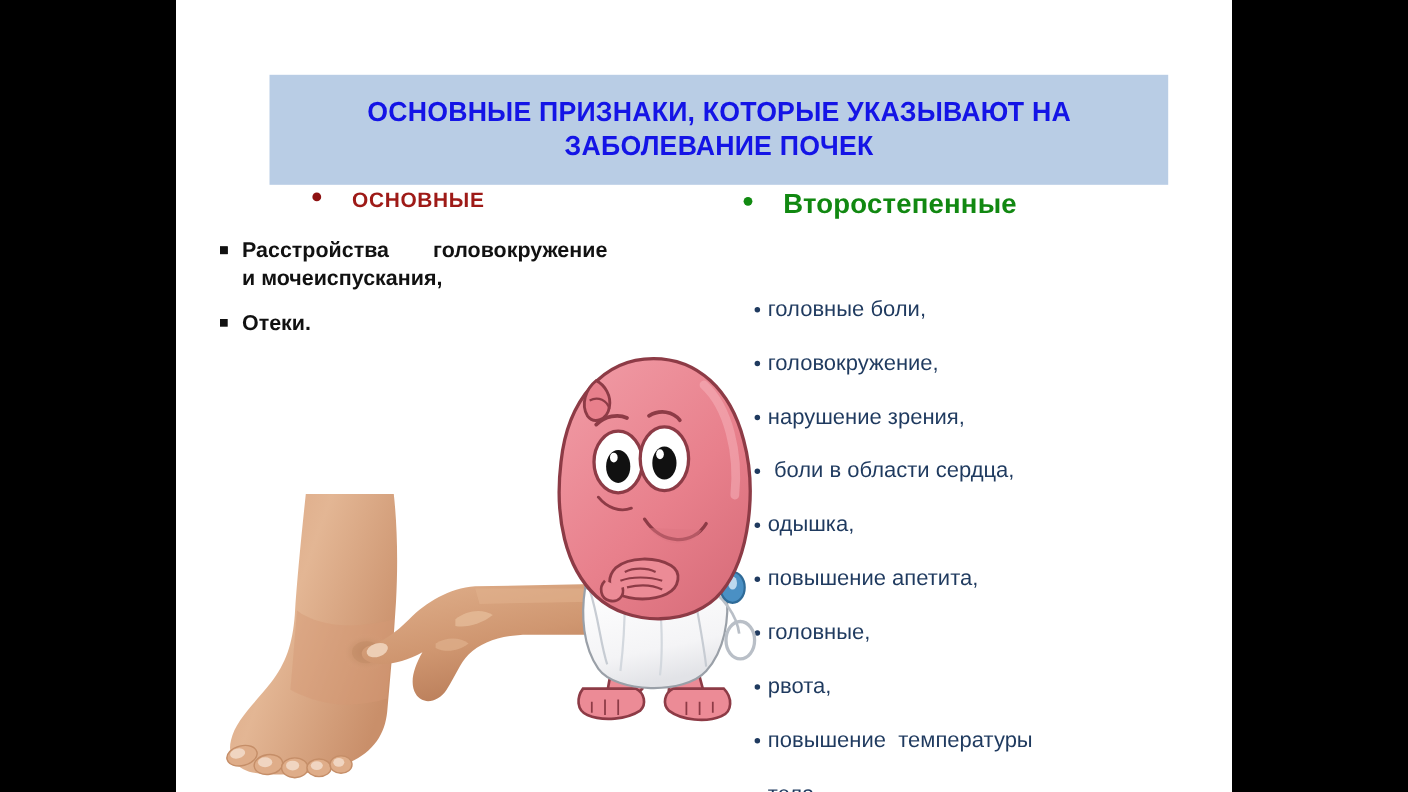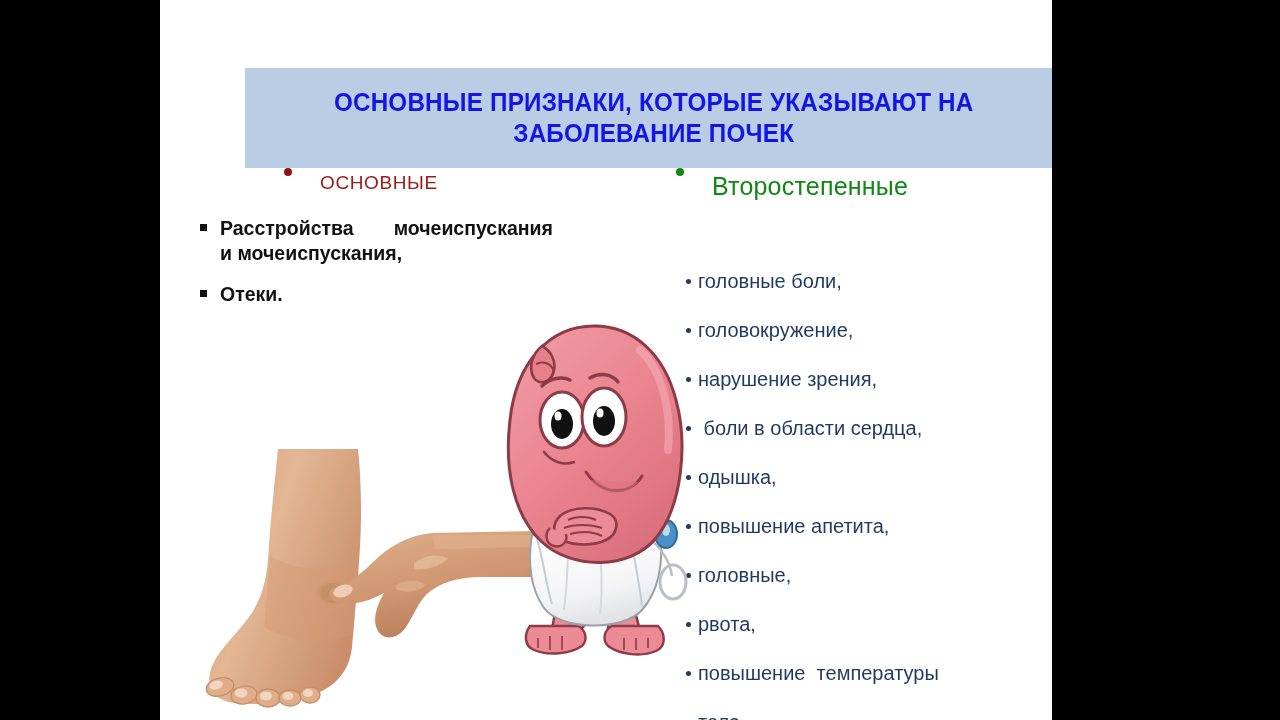--- a/index.html
+++ b/index.html
@@ -30,21 +30,21 @@
     background: #000000;
     z-index: 40;
   }
   .bar-left  { left: 0;  width: 160px; }
   .bar-right { left: 1120px; width: 160px; }
 
   .slide {
     position: absolute;
     left: 160px;
     top: 0;
-    width: 892px;
+    width: 960px;
     height: 720px;
     background: #ffffff;
     overflow: hidden;
   }
 
   
   .title-banner {
     position: absolute;
     left: 85px;
     top: 68px;
@@ -77,23 +77,23 @@
   }
   .col-right {
     position: absolute;
     left: 508px;
     top: 172px;
     width: 420px;
   }
 
   .col-head {
     display: flex;
-    align-items: flex-start;
+    align-items: center;
     font-size: 19px;
-    font-weight: normal;
+    font-weight: bold;
   }
   .col-head .dot {
     display: inline-block;
     width: 8px;
     height: 8px;
     border-radius: 50%;
     margin-right: 28px;
     position: relative;
     top: -4px;
     flex: none;
@@ -193,21 +193,21 @@
       <div class="col-head head-left">
         <span class="dot"></span>
         <span class="label">ОСНОВНЫЕ</span>
       </div>
       <ul class="list-left">
         <li>
           <span class="sq"></span>
         </li>
         <li>
           <span class="sq"></span>
-          <span>Расстройства</span><span class="gap"></span><span>мочеиспускания</span><br>
+          <span>Расстройства</span><span class="gap"></span><span>головокружение</span><br>
           <span>и мочеиспускания,</span>
         </li>
         <li>
           <span class="sq"></span>
           <span>Отеки.</span>
         </li>
       </ul>
     </div>
 
     <div class="col-right">

